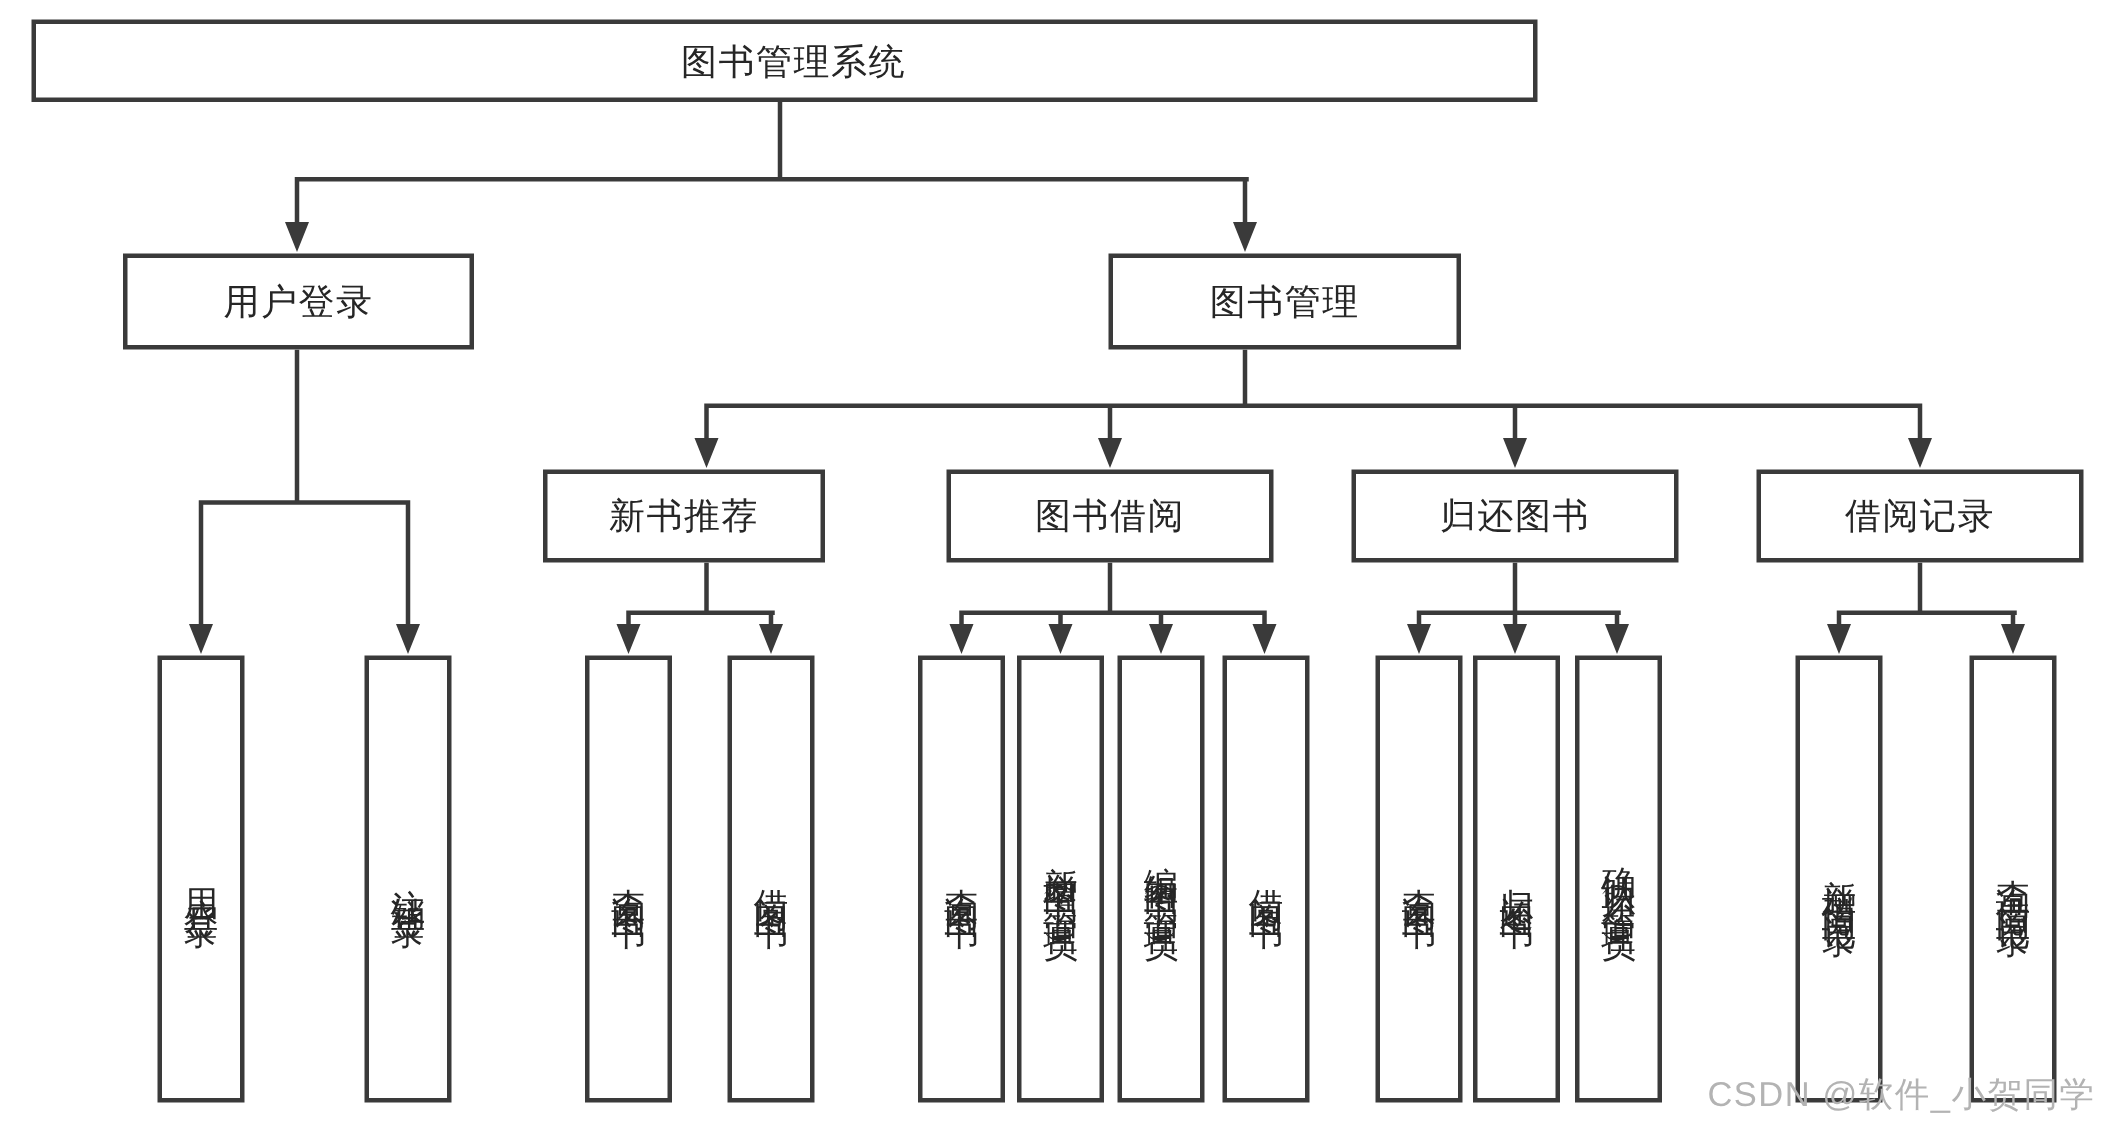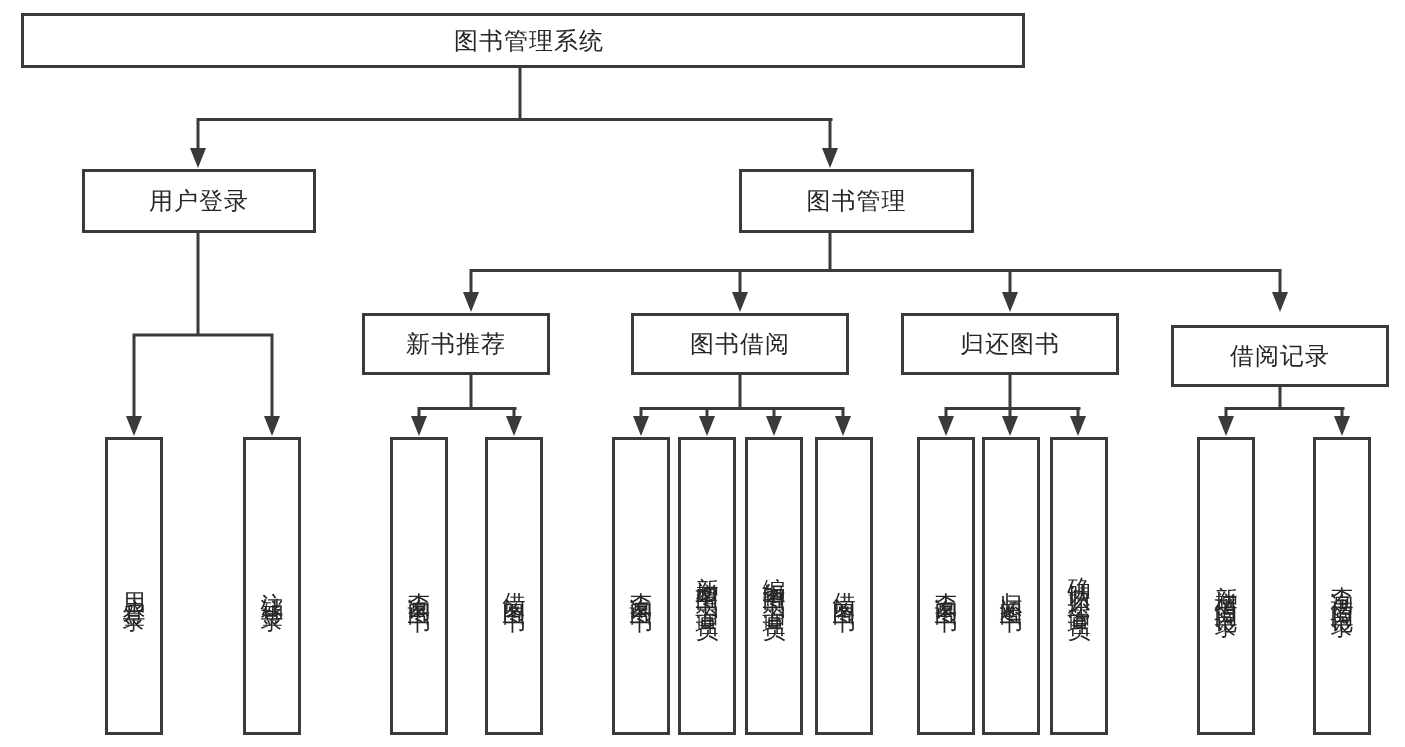--- a/index.html
+++ b/index.html
@@ -115,21 +115,21 @@
   </svg>
 
   <div class="box box-h" style="left:21px; top:13px; width:1004px; height:55px;padding-left:12px;">图书管理系统</div>
 
   <div class="box box-h" style="left:82px; top:169px; width:234px; height:64px;">用户登录</div>
   <div class="box box-h" style="left:739px; top:169px; width:235px; height:64px;">图书管理</div>
 
   <div class="box box-h" style="left:362px; top:313px; width:188px; height:62px;">新书推荐</div>
   <div class="box box-h" style="left:631px; top:313px; width:218px; height:62px;">图书借阅</div>
   <div class="box box-h" style="left:901px; top:313px; width:218px; height:62px;">归还图书</div>
-  <div class="box box-h" style="left:1171px; top:313px; width:218px; height:62px;margin-top:12px;">借阅记录</div>
+  <div class="box box-h" style="left:1171px; top:313px; width:218px; height:62px;">借阅记录</div>
 
   <div class="box box-v" style="left:105px;">
     <span class="vtext">用户登录</span>
   </div>
   <div class="box box-v" style="left:243px;">
     <span class="vtext">注销登录</span>
   </div>
   <div class="box box-v" style="left:390px;">
     <span class="vtext">查询图书</span>
   </div>
@@ -157,14 +157,15 @@
   <div class="box box-v" style="left:1050px;">
     <span class="vtext">确认归还（管理员）</span>
   </div>
   <div class="box box-v" style="left:1197px;">
     <span class="vtext">新增借阅记录</span>
   </div>
   <div class="box box-v" style="left:1313px;">
     <span class="vtext">查询借阅记录</span>
   </div>
 
+  <div class="watermark">CSDN @软件_小贺同学</div>
 
 </div>
 
 </body></html>

